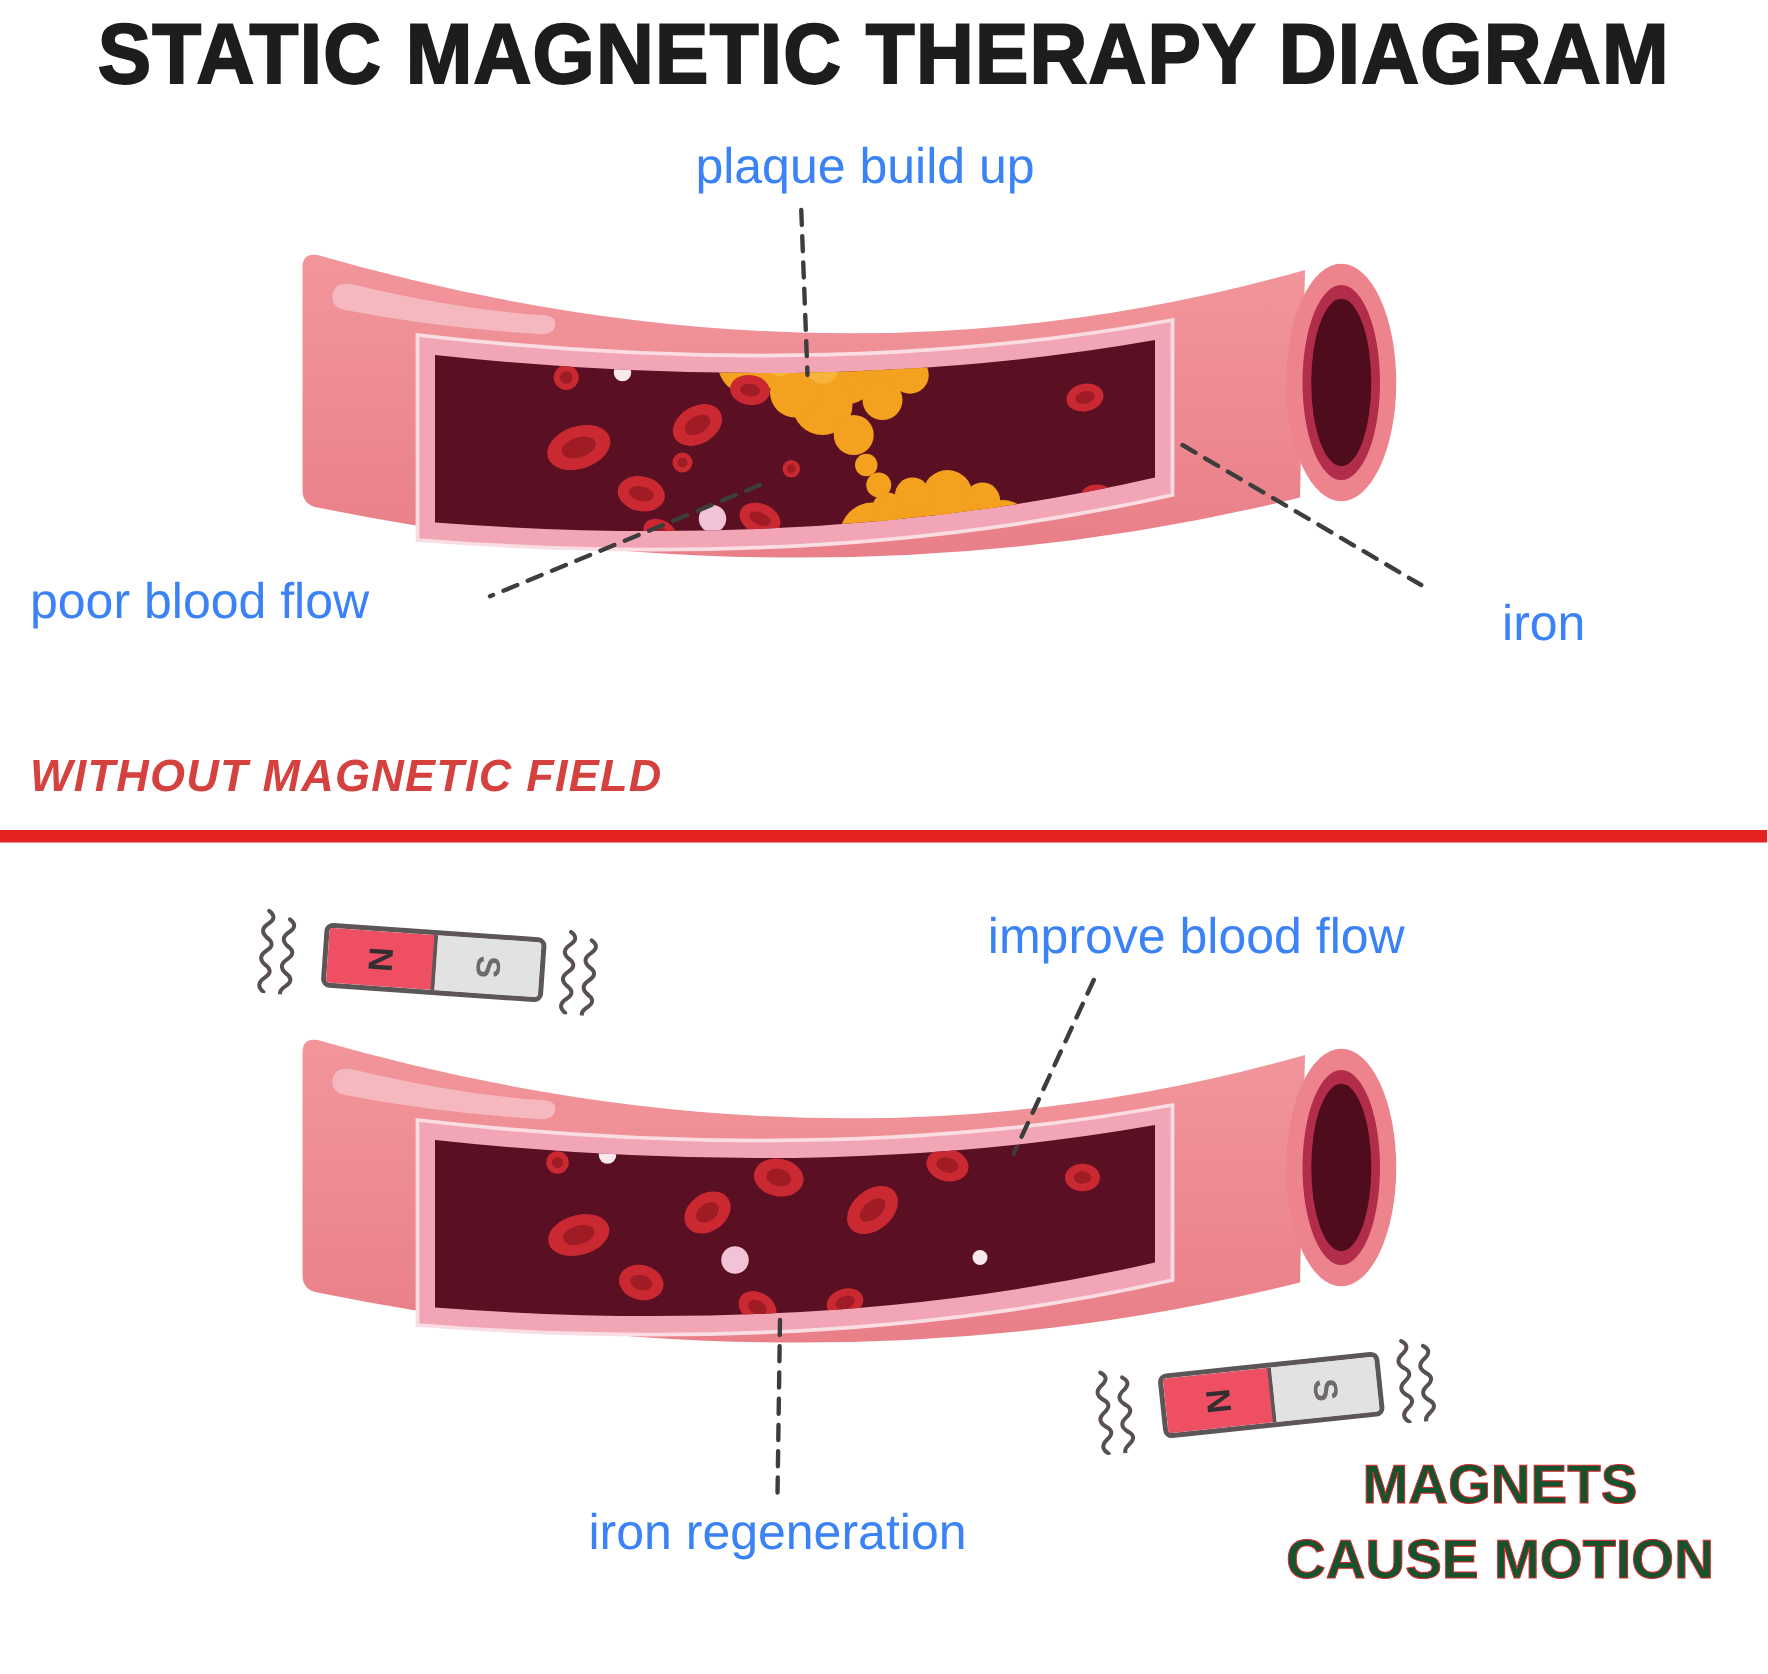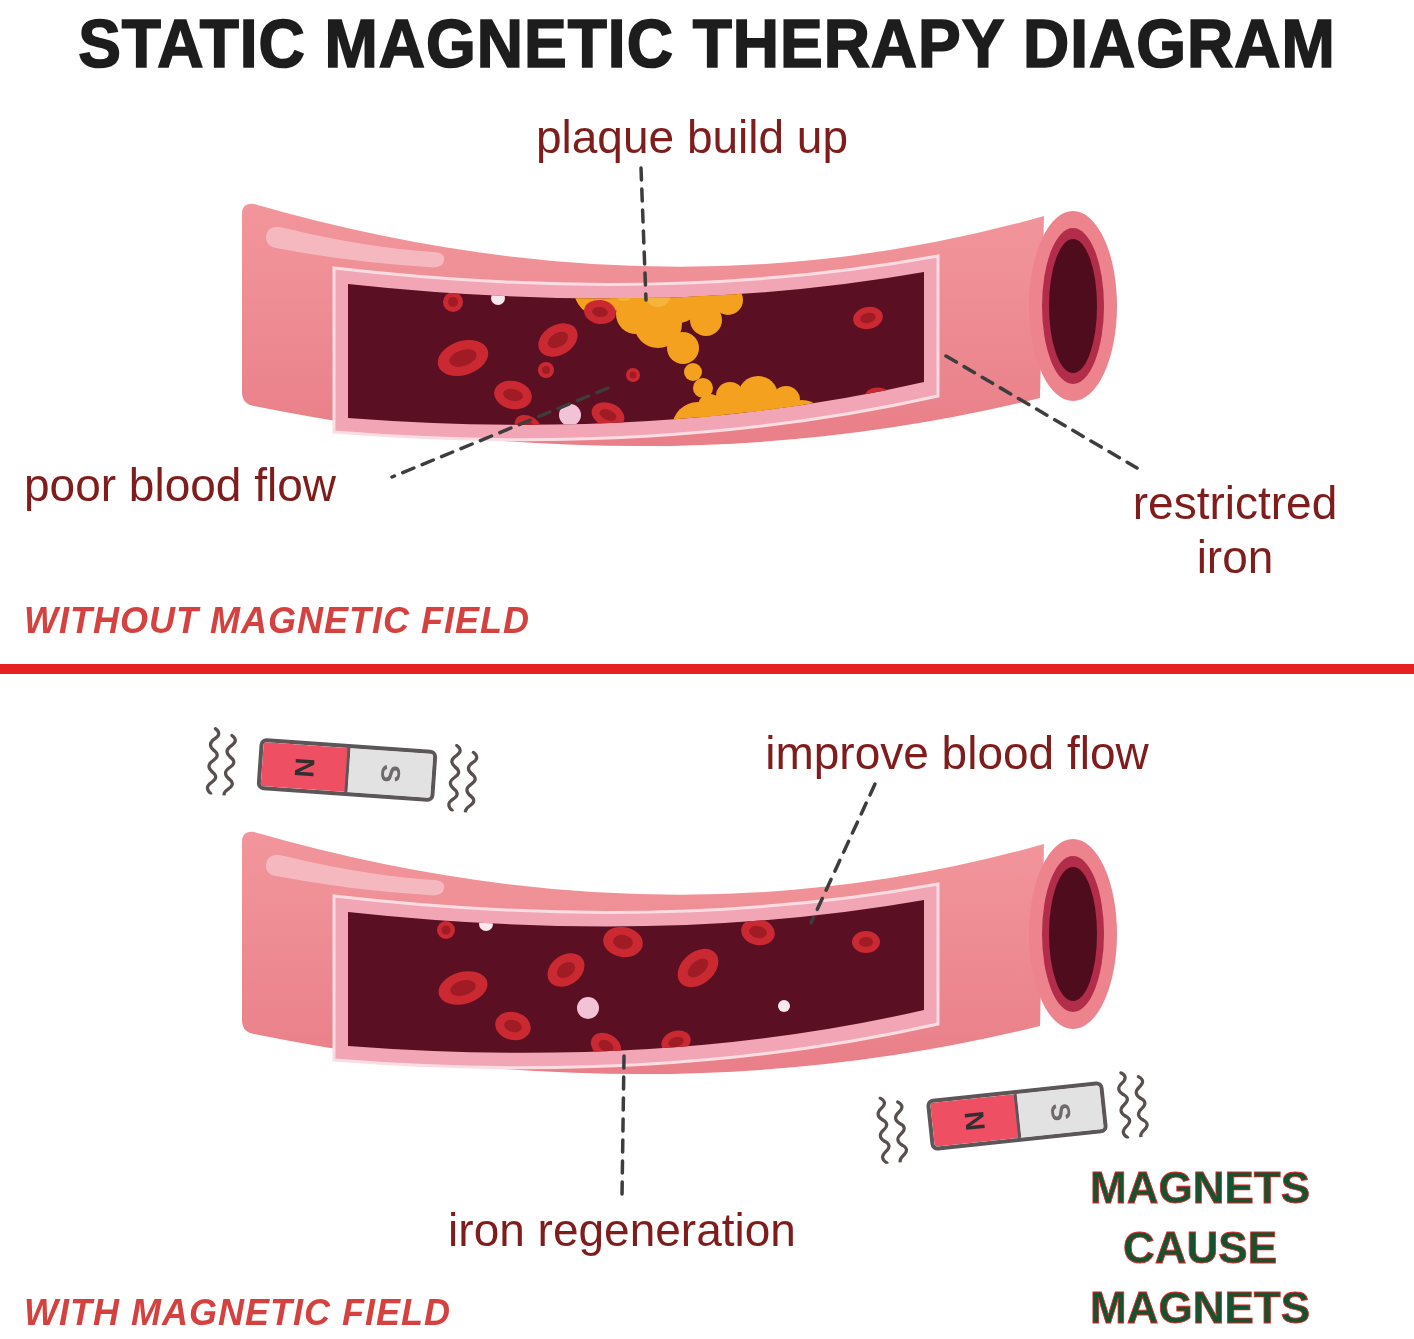--- a/index.html
+++ b/index.html
@@ -8,21 +8,21 @@
     position:relative; width:1414px; height:1339px; overflow:hidden;
     background:#ffffff; font-family:"Liberation Sans", sans-serif;padding-left:28px;
   }
   .abs { position:absolute; }
   .page-title {
     top:4px; left:0; width:100%; text-align:center;
     font-size:64px; font-weight:bold; color:#1d1d1d;
     -webkit-text-stroke:1.6px #1d1d1d; letter-spacing:1px;
     transform:scaleY(1.06); transform-origin:top center; white-space:nowrap;
   }
-  .lbl { color:#7f1d1d; font-size:46px; line-height:1.18; }
+  .lbl { color:#3b82f6; font-size:40px; line-height:1.18; }
   .lbl.center { text-align:center; }
   .cap {
     font-style:italic; font-weight:bold; font-size:36px;
     color:#d4413f; letter-spacing:1px; white-space:nowrap;
   }
   .divider { left:0; top:664px; width:1414px; height:10px; background:#e32221; }
   .note {
     left:1020px; top:1158px; width:360px; text-align:center;
     color:#14532d; font-weight:bold; font-size:44px; line-height:1.36;
     -webkit-text-stroke:0.8px #e1242a;
@@ -251,21 +251,20 @@
     </g>
   </svg>
 
   <div class="abs lbl center" style="left:392px; top:110px; width:600px">plaque build up</div>
 
   <div class="abs lbl" style="left:24px; top:458px">
     <div>poor blood flow</div>
   </div>
 
   <div class="abs lbl center" style="left:1085px; top:476px; width:300px">
-    <div>restrictred</div>
     <div>iron</div>
   </div>
 
   <div class="abs cap" style="left:24px; top:600px">WITHOUT MAGNETIC FIELD</div>
 
   <div class="abs divider"></div>
 
   <div class="magnet" style="left:206px; top:736px; transform:rotate(4deg)">
     <svg class="waves" viewBox="0 0 42 72">
       <g stroke="#57504e" stroke-width="3.4" fill="none" stroke-linecap="round">
@@ -327,18 +326,17 @@
           <use href="#squig" x="7" y="48"></use>
         <use href="#squig" x="25" y="8"></use>
           <use href="#squig" x="25" y="31"></use>
           <use href="#squig" x="25" y="54"></use>
       </g>
     </svg>
   </div>
 
   <div class="abs note">
     <div>MAGNETS</div>
-    <div>CAUSE MAGNETS</div>
-  </div>
-
-  <div class="abs cap" style="left:24px; top:1292px">WITH MAGNETIC FIELD</div>
+    <div>CAUSE MOTION</div>
+  </div>
+
 
 </div>
 
 </body></html>

